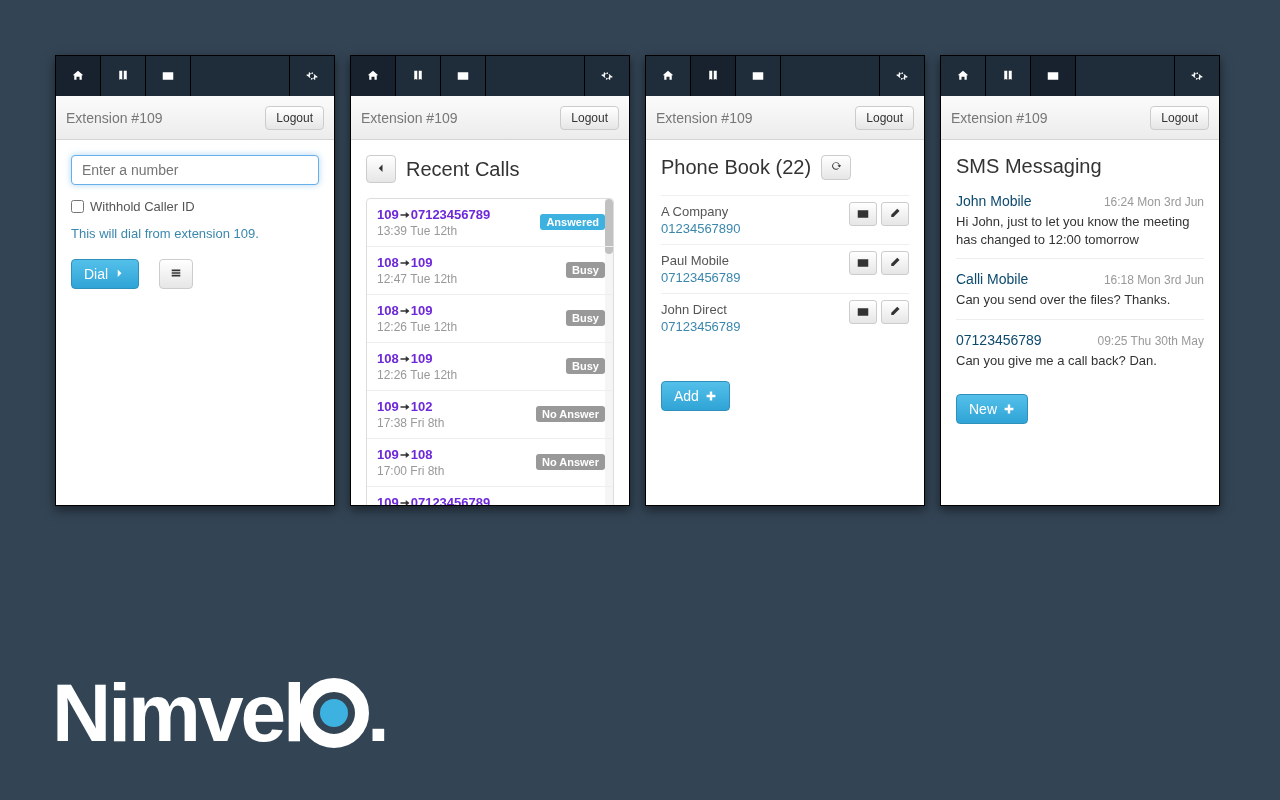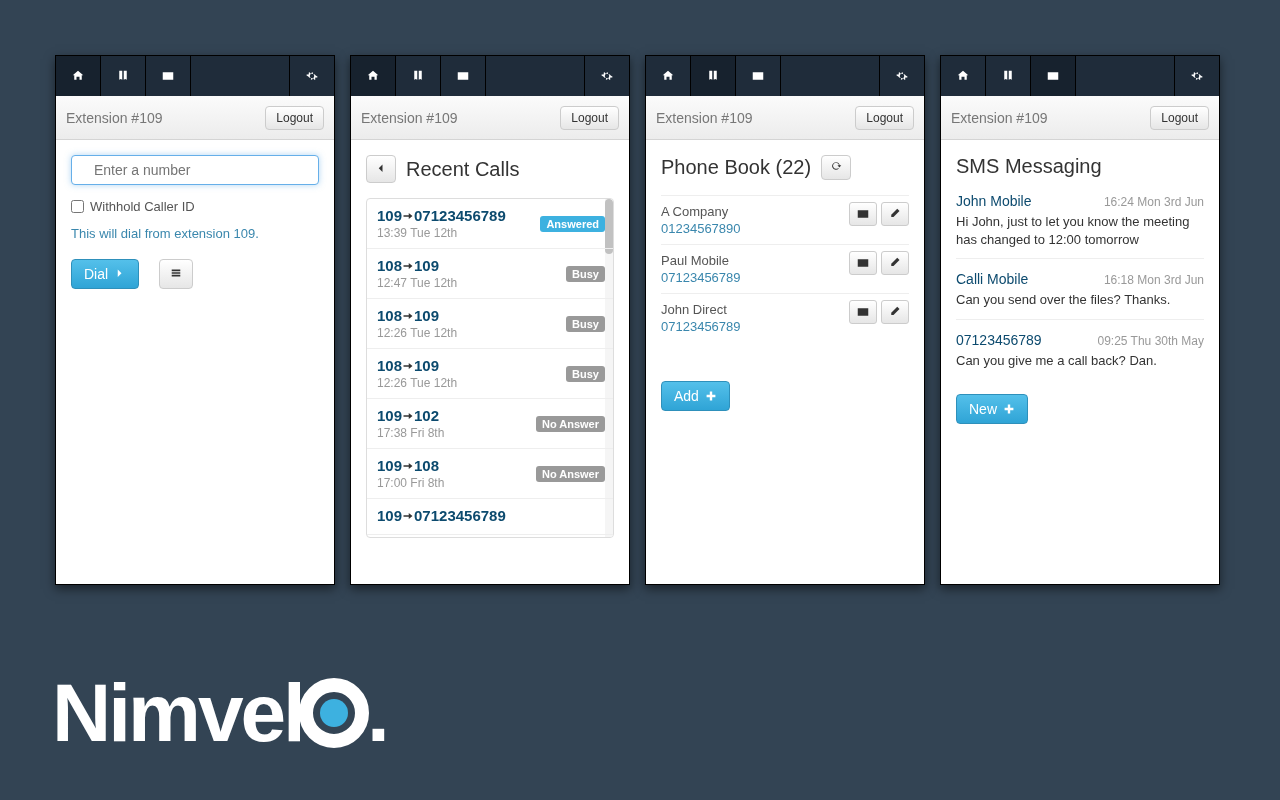--- a/index.html
+++ b/index.html
@@ -18,21 +18,21 @@
     gap: 15px;
     padding: 55px 55px 0 55px;
   }
   .panel {
     width: 280px;
     background: #fff;
     border: 1px solid #000;
     box-shadow: 0 4px 10px rgba(0,0,0,0.5);
     display: flex;
     flex-direction: column;
-    height: 530px;
+    height: 451px;
   }
   .navbar {
     background: #1f2c3a;
     height: 40px;
     display: flex;
     align-items: stretch;
     padding: 0;
   }
   .nav-btn {
     width: 45px;
@@ -68,21 +68,21 @@
     color: #333;
     cursor: pointer;
   }
   .small-btn { padding: 4px 8px; }
   .content { padding: 15px; flex:1; overflow:hidden; }
   .content h3 { font-size: 20px; font-weight: 500; margin-bottom: 15px; display:flex; align-items:center; gap:8px;}
   .num-input {
     width: 100%;
     border: 1px solid #66afe9;
     border-radius: 4px;
-    padding: 6px 22px;
+    padding: 6px 10px;
     font-size: 14px;
     outline: none;
     box-shadow: 0 0 6px rgba(102,175,233,.5);
     color:#555;
   }
   .chk-row { margin-top: 14px; display:flex; align-items:center; gap:6px; color:#555; font-size:13px;}
   .hint { color: #3a87ad; font-size: 13px; margin-top: 12px; }
   .btn-row { margin-top: 18px; display:flex; gap:20px; }
   .btn-primary {
     background: #3db1e0;
@@ -107,21 +107,21 @@
     background: linear-gradient(#fff,#e6e6e6);
     border: 1px solid #ccc;
     border-radius: 4px;
     display:inline-flex; align-items:center; justify-content:center;
     cursor:pointer;
   }
   .list-wrap { border:1px solid #ddd; border-radius:4px; height: 340px; overflow:hidden; position:relative; }
   .scroll-track { position:absolute; right:0; top:0; width:8px; height:100%; background:#f5f5f5;}
   .scroll-thumb { position:absolute; right:0; top:0; width:8px; height:55px; background:#c1c1c1; border-radius:4px;}
   .call-item { border-bottom:1px solid #eee; padding:8px 10px; position:relative; }
-  .call-item .line1 { font-size:15px; color:#0c4a6e; font-weight:bold; display:flex; align-items:center; gap:0;}
+  .call-item .line1 { font-size:13px; color:#6d28d9; font-weight:bold; display:flex; align-items:center; gap:0;}
   .call-item .line1 span { font-weight:bold; }
   .call-item .time { font-size:12px; color:#999; margin-top:2px;}
   .badge { position:absolute; right:8px; bottom:16px; font-size:11px; color:#fff; border-radius:3px; padding:2px 6px; font-weight:bold;}
   .badge.answered { background:#3db1e0; }
   .badge.busy { background:#999; }
   .badge.noanswer { background:#999; }
   .arrow-icon { font-size:11px; }
   .pb-row { border-top:1px solid #eee; padding:8px 0; position:relative; }
   .pb-row:first-child { border-top:1px solid #eee; }
   .pb-name { font-size:13px; color:#555; }

